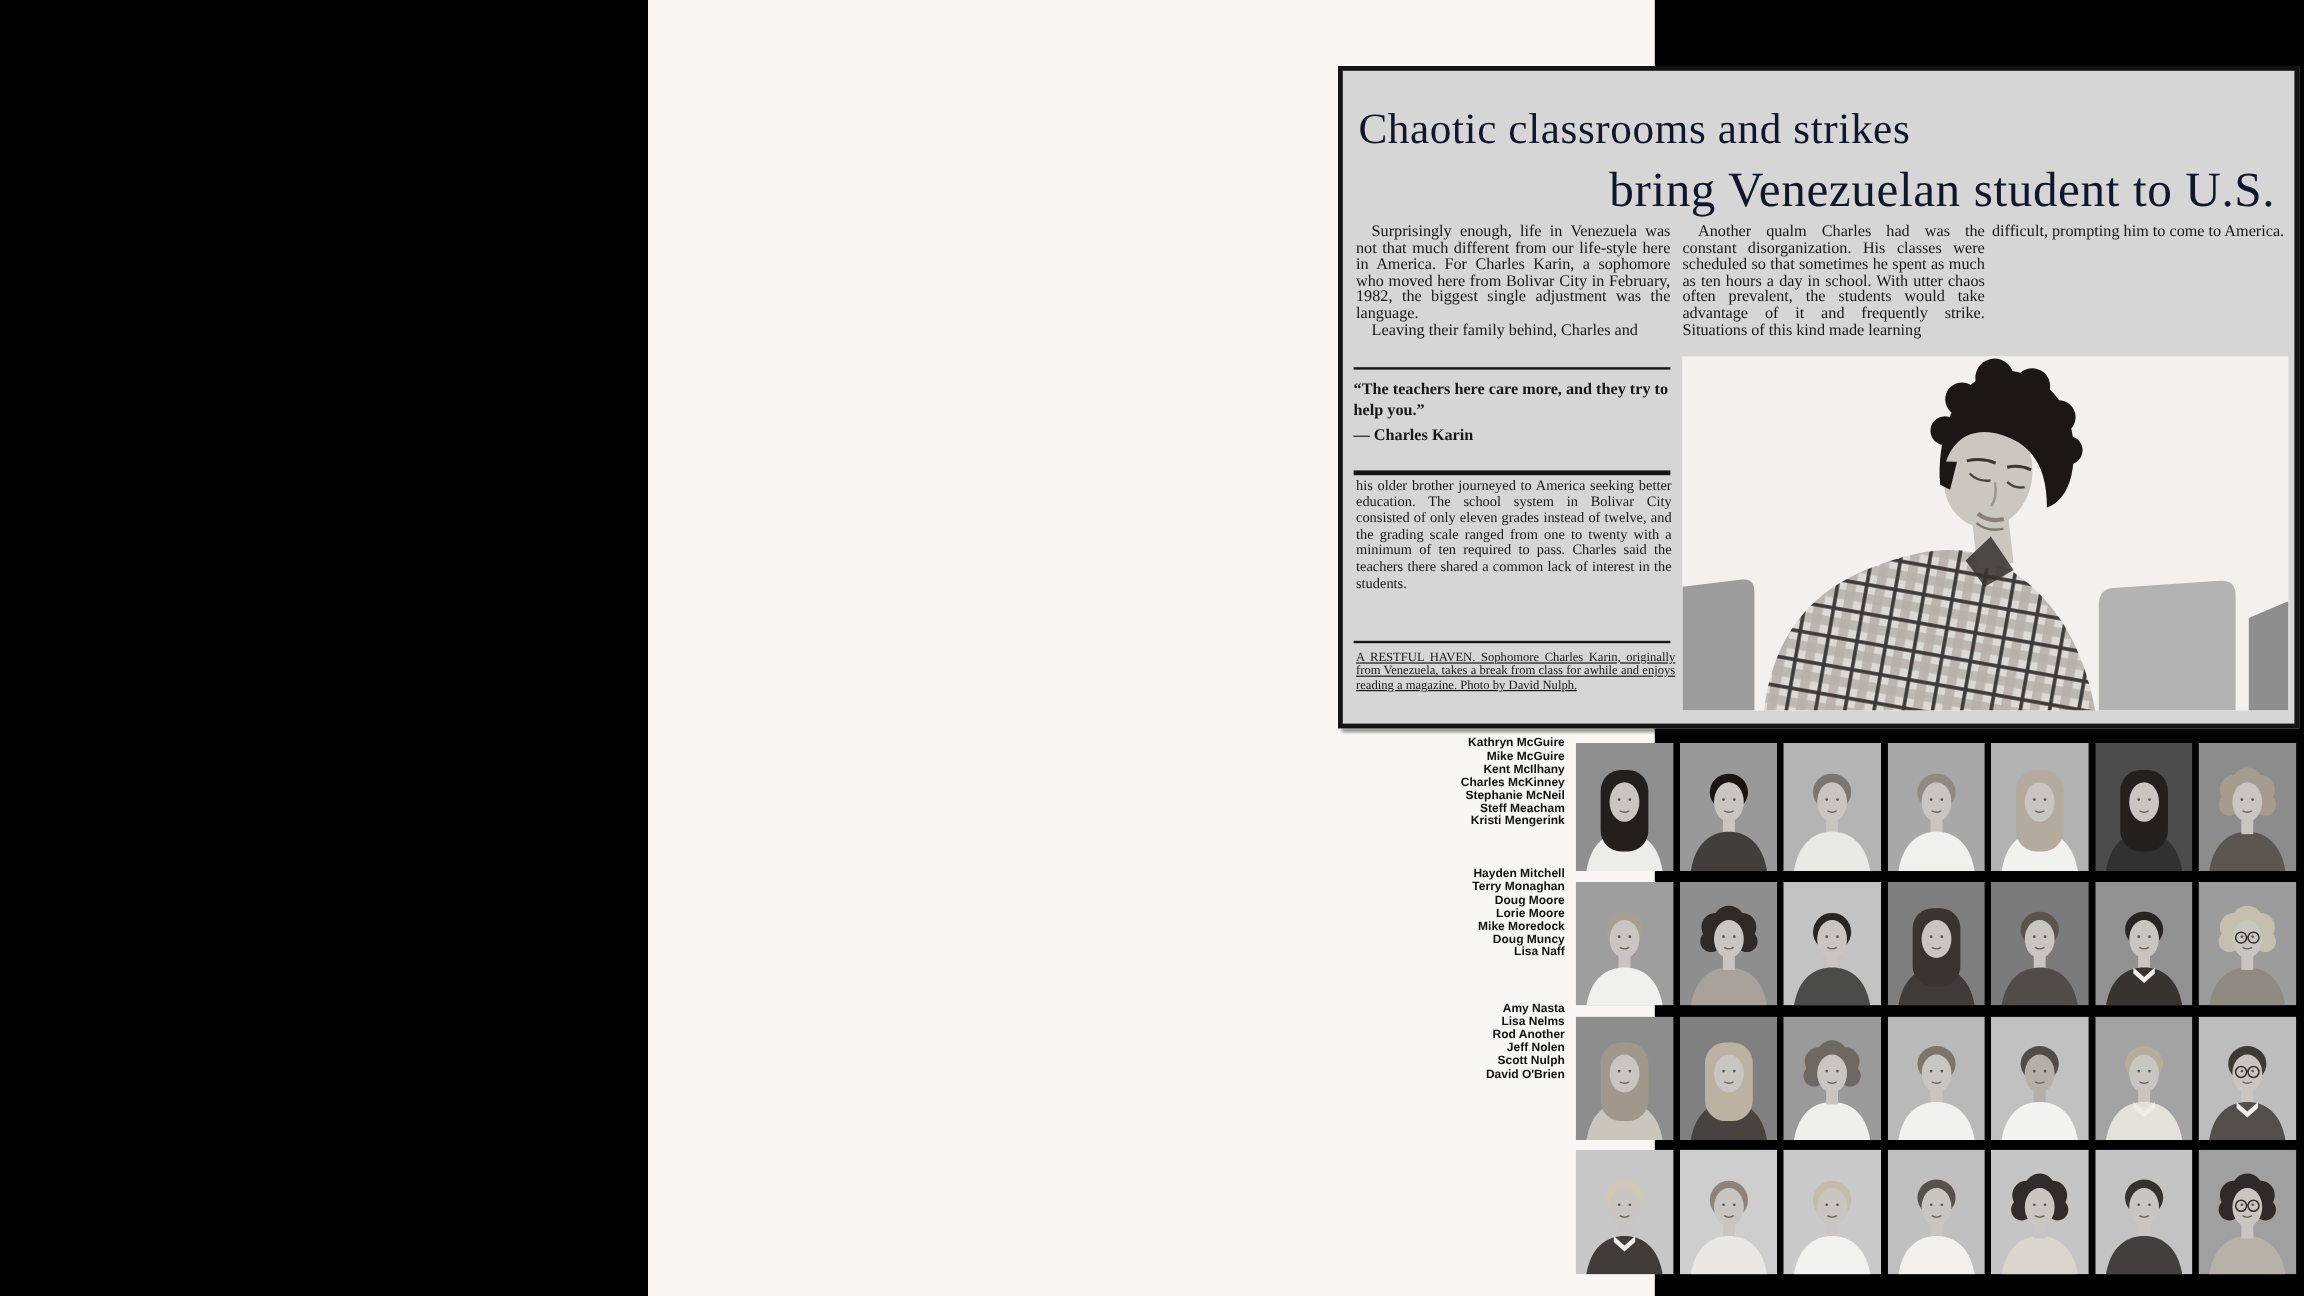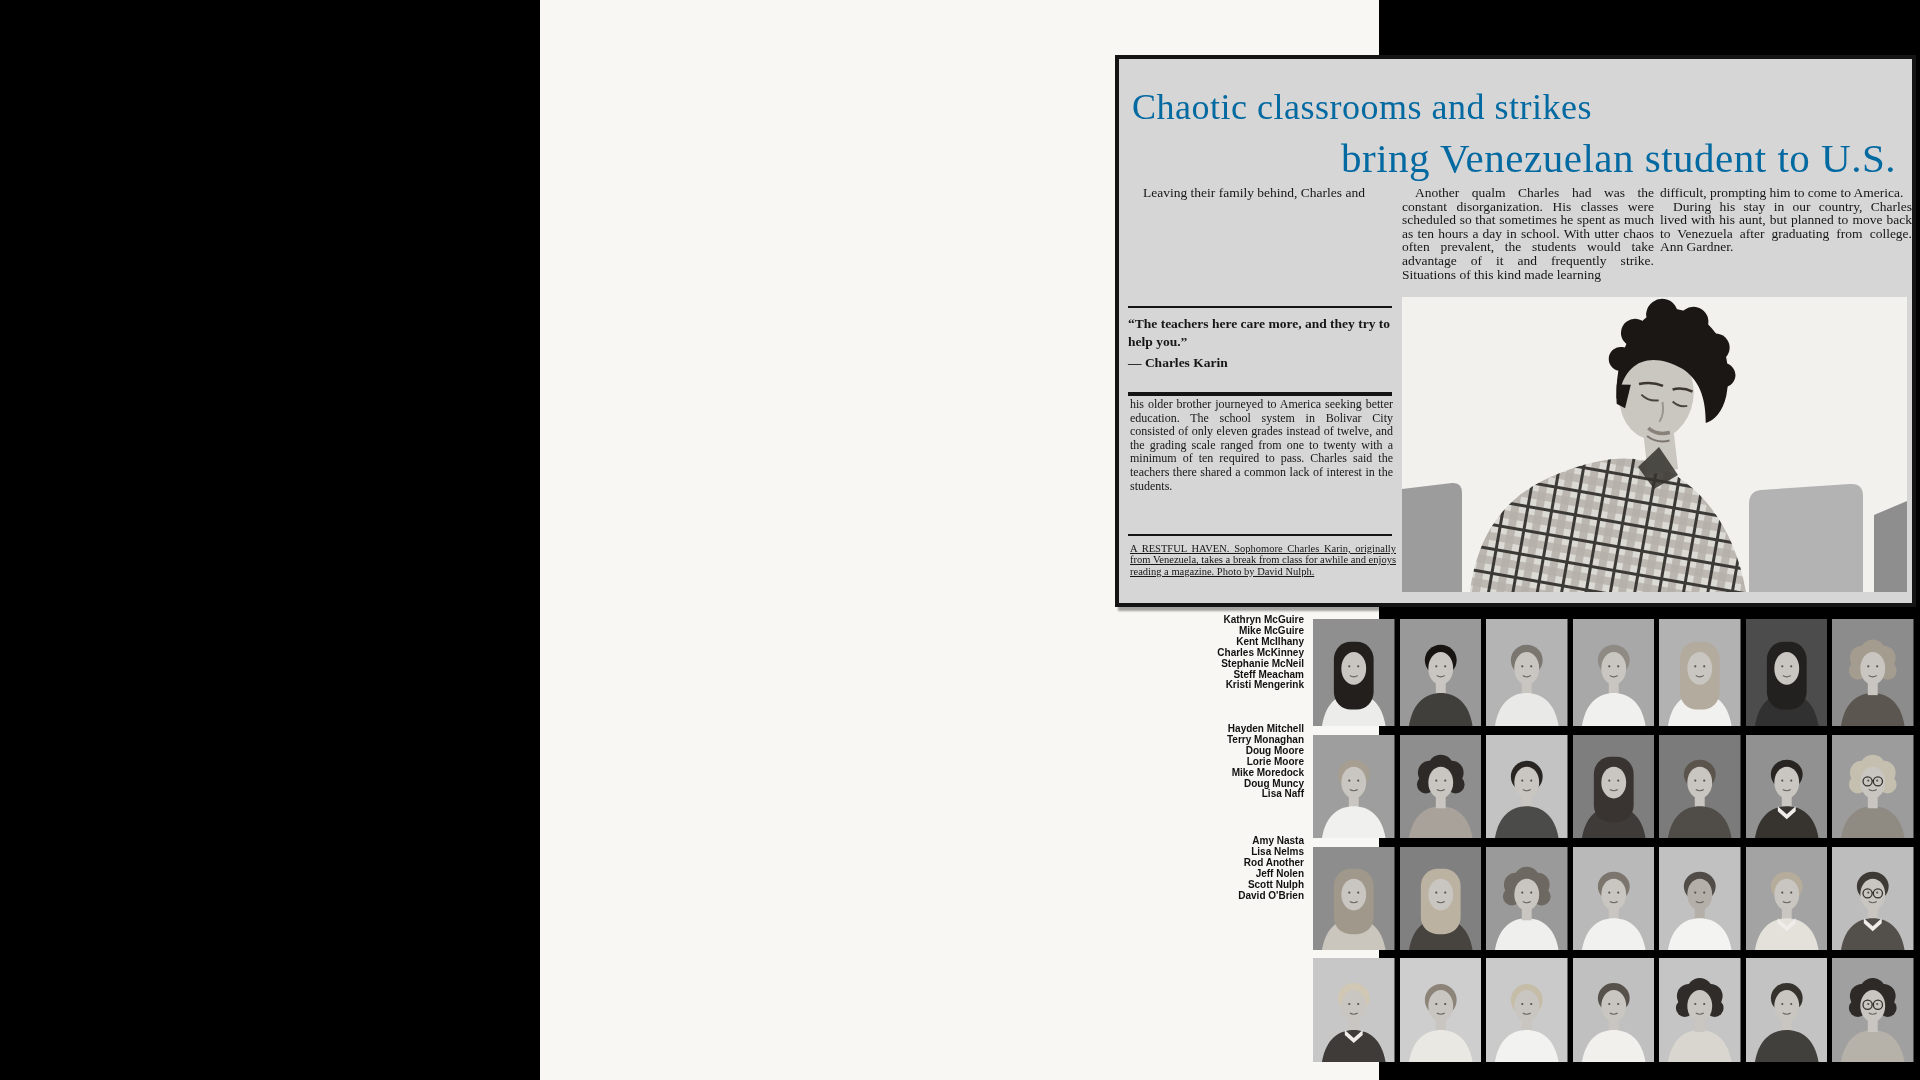--- a/index.html
+++ b/index.html
@@ -4,21 +4,21 @@
 <style>
   html,body{margin:0;padding:0;background:#000;}
   .stage{position:relative;width:1920px;height:1080px;background:#000;overflow:hidden;
          font-family:"Liberation Serif", serif;color:#161616;}
   .bar{position:absolute;top:0;height:1080px;background:#000;}
   .page{position:absolute;left:540px;top:0;width:839px;height:1080px;background:#f8f7f3;}
   .article-box{position:absolute;left:575px;top:55px;width:801px;height:552px;
                box-sizing:border-box;border:4px solid #141414;background:#d7d6d7;
                box-shadow:3px 4px 2px rgba(0,0,0,0.35);}
   .abs{position:absolute;}
-  .hl{font-family:"Liberation Serif", serif;font-weight:400;color:#0369a1;white-space:nowrap;}
+  .hl{font-family:"Liberation Serif", serif;font-weight:400;color:#0f172a;white-space:nowrap;}
   .hl1{left:13px;top:28px;font-size:36px;line-height:40px;letter-spacing:0.5px;}
   .hl2{left:178px;top:76px;font-size:41px;line-height:46px;letter-spacing:0.5px;margin-left:44px;}
   .bodycol{top:127px;font-size:13.5px;line-height:13.6px;text-align:justify;}
   .bodycol p{margin:0;}
   .bodycol p.indent{text-indent:13px;}
   .col1{left:11px;width:262px;}
   .col2{left:283px;width:252px;}
   .col3{left:541px;width:252px;}
   .rule{background:#141414;}
   .pull-quote{left:9px;top:256px;width:266px;font-size:13.5px;font-weight:bold;line-height:17.5px;}
@@ -45,28 +45,28 @@
   <div class="bar" style="left:0;width:540px;"></div>
   <div class="bar" style="left:1379px;width:541px;"></div>
 
   <div class="page">
 
     <div class="article-box">
       <div class="abs hl hl1">Chaotic classrooms and strikes</div>
       <div class="abs hl hl2">bring Venezuelan student to U.S.</div>
 
       <div class="abs bodycol col1">
+        <p class="indent">Surprisingly enough, life in Venezuela was not that much different from our life-style here in America. For Charles Karin, a sophomore who moved here from Bolivar City in February, 1982, the biggest single adjustment was the language.</p>
         <p class="indent">Leaving their family behind, Charles and</p>
       </div>
       <div class="abs bodycol col2">
         <p class="indent">Another qualm Charles had was the constant disorganization. His classes were scheduled so that sometimes he spent as much as ten hours a day in school. With utter chaos often prevalent, the students would take advantage of it and frequently strike. Situations of this kind made learning</p>
       </div>
       <div class="abs bodycol col3">
         <p>difficult, prompting him to come to America.</p>
-        <p class="indent">During his stay in our country, Charles lived with his aunt, but planned to move back to Venezuela after graduating from college. Ann Gardner.</p>
       </div>
 
       <div class="abs rule" style="left:9px;top:247px;width:264px;height:2px;"></div>
       <div class="abs pull-quote">
         <div>“The teachers here care more, and they try to help you.”</div>
         <div class="pq-attr">— Charles Karin</div>
       </div>
       <div class="abs rule" style="left:9px;top:333px;width:264px;height:4px;"></div>
 
       <div class="abs continuation">his older brother journeyed to America seeking better education. The school system in Bolivar City consisted of only eleven grades instead of twelve, and the grading scale ranged from one to twenty with a minimum of ten required to pass. Charles said the teachers there shared a common lack of interest in the students.</div>

